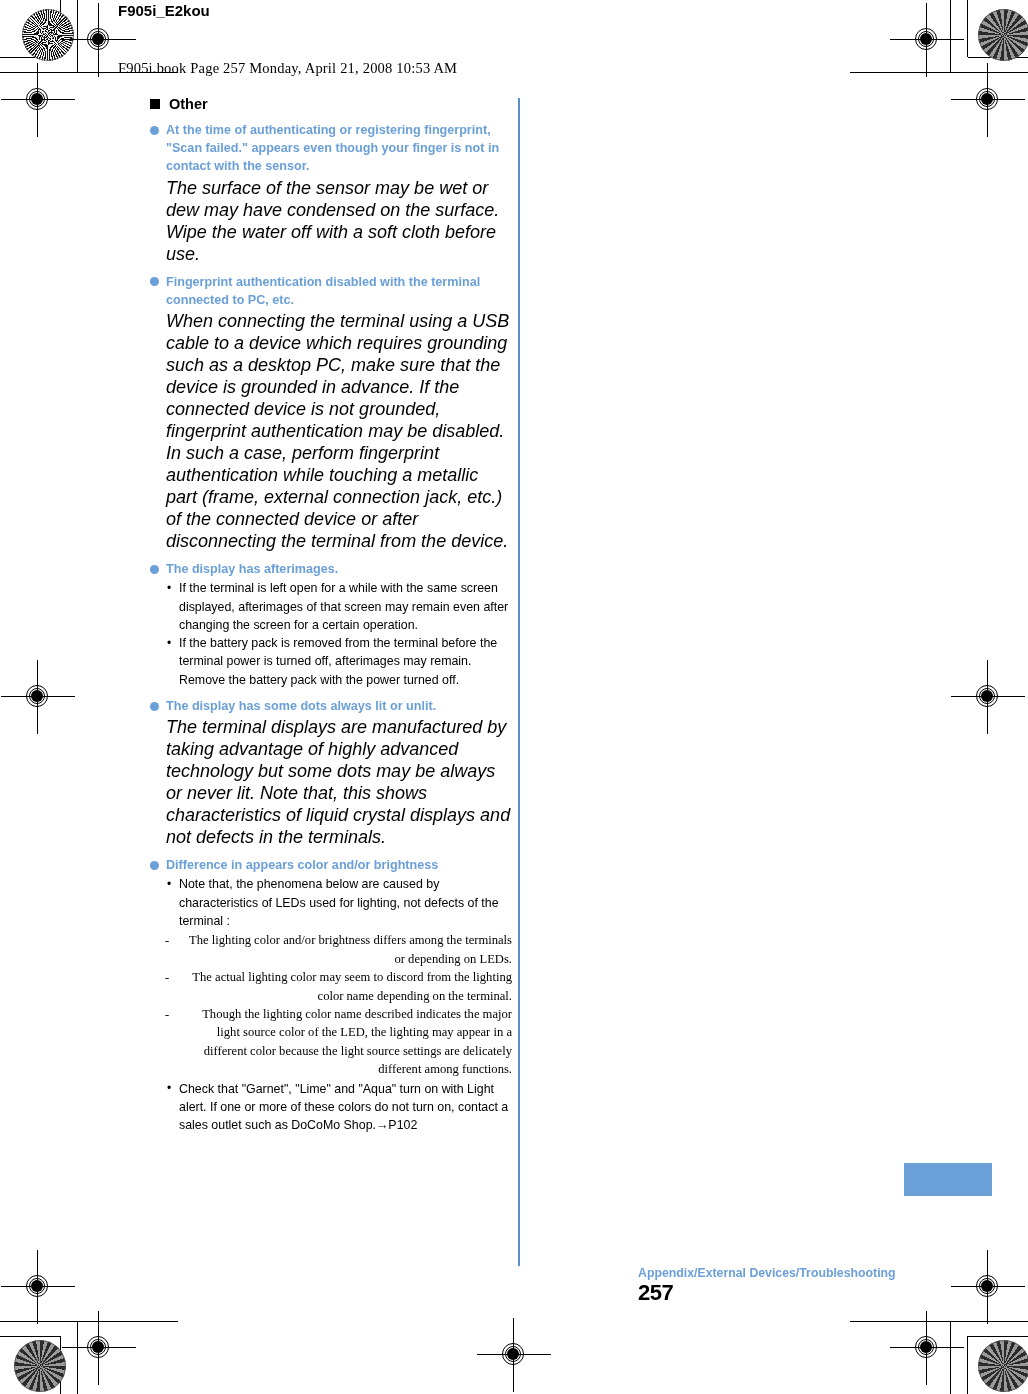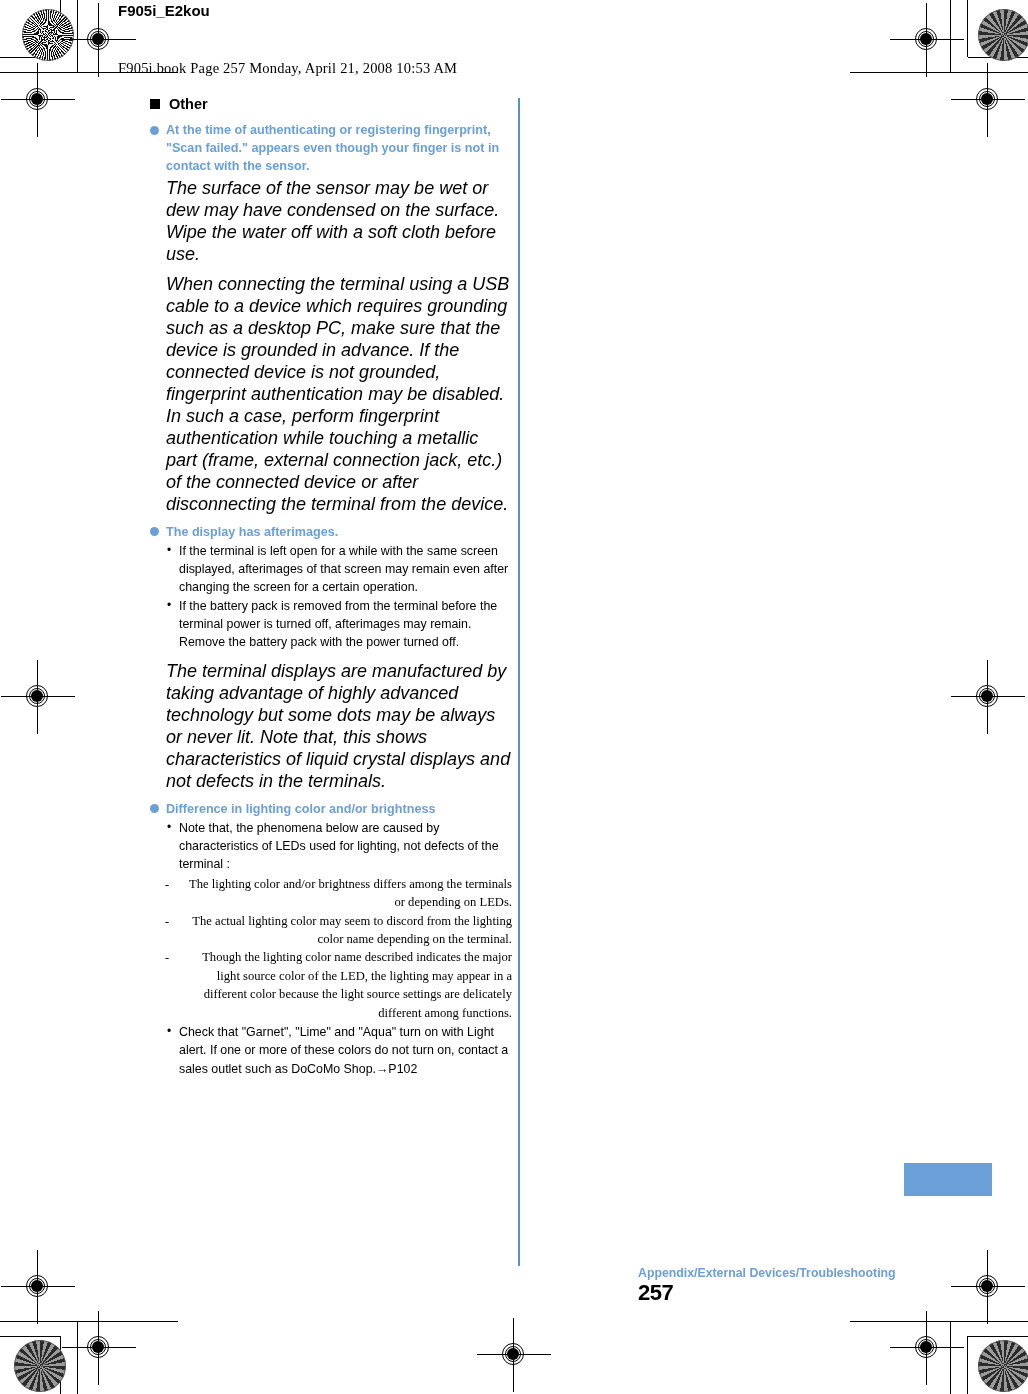--- a/index.html
+++ b/index.html
@@ -370,42 +370,50 @@
 
   <div class="item">
     <div class="item-head">
       <span class="dot"></span>
       <span class="txt">At the time of authenticating or registering fingerprint, "Scan failed." appears even though your finger is not in contact with the sensor.</span>
     </div>
     <div class="body-text">The surface of the sensor may be wet or dew may have condensed on the surface. Wipe the water off with a soft cloth before use.</div>
   </div>
 
   <div class="item">
+    <div class="item-head">
+      <span class="dot"></span>
+      <span class="txt">Fingerprint authentication disabled with the terminal connected to PC, etc.</span>
+    </div>
     <div class="body-text">When connecting the terminal using a USB cable to a device which requires grounding such as a desktop PC, make sure that the device is grounded in advance. If the connected device is not grounded, fingerprint authentication may be disabled. In such a case, perform fingerprint authentication while touching a metallic part (frame, external connection jack, etc.) of the connected device or after disconnecting the terminal from the device.</div>
   </div>
 
   <div class="item">
     <div class="item-head">
       <span class="dot"></span>
       <span class="txt">The display has afterimages.</span>
     </div>
     <ul class="bullets">
       <li>If the terminal is left open for a while with the same screen displayed, afterimages of that screen may remain even after changing the screen for a certain operation.</li>
       <li>If the battery pack is removed from the terminal before the terminal power is turned off, afterimages may remain. Remove the battery pack with the power turned off.</li>
     </ul>
   </div>
 
   <div class="item">
+    <div class="item-head">
+      <span class="dot"></span>
+      <span class="txt">The display has some dots always lit or unlit.</span>
+    </div>
     <div class="body-text">The terminal displays are manufactured by taking advantage of highly advanced technology but some dots may be always or never lit. Note that, this shows characteristics of liquid crystal displays and not defects in the terminals.</div>
   </div>
 
   <div class="item">
     <div class="item-head">
       <span class="dot"></span>
-      <span class="txt">Difference in lighting color and/or brightness</span>
+      <span class="txt">Difference in appears color and/or brightness</span>
     </div>
     <ul class="bullets">
       <li>Note that, the phenomena below are caused by characteristics of LEDs used for lighting, not defects of the terminal :</li>
     </ul>
     <ul class="dashes">
       <li>The lighting color and/or brightness differs among the terminals or depending on LEDs.</li>
       <li>The actual lighting color may seem to discord from the lighting color name depending on the terminal.</li>
       <li>Though the lighting color name described indicates the major light source color of the LED, the lighting may appear in a different color because the light source settings are delicately different among functions.</li>
     </ul>
     <ul class="bullets">

